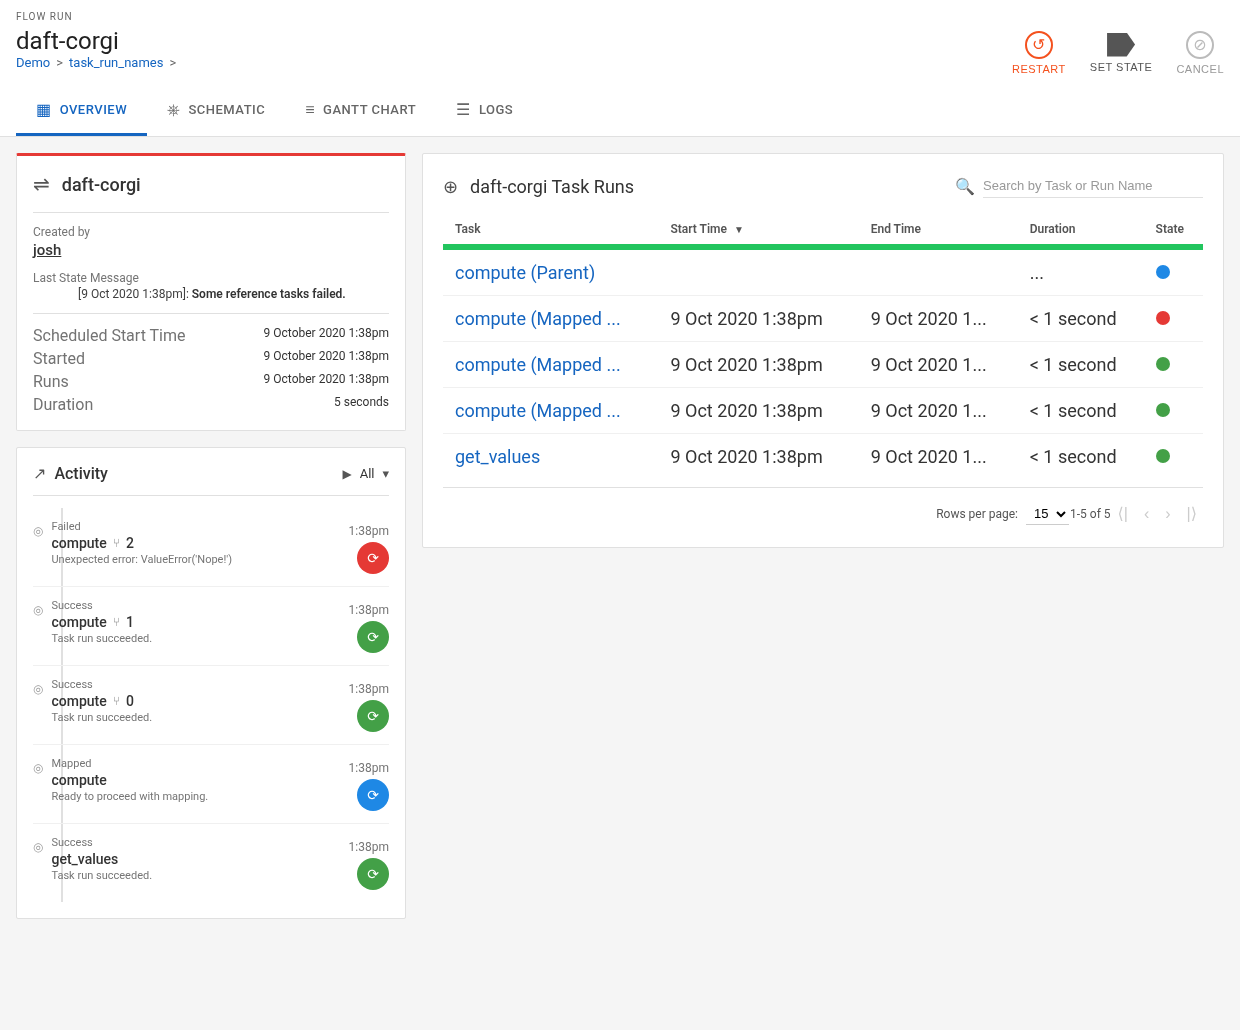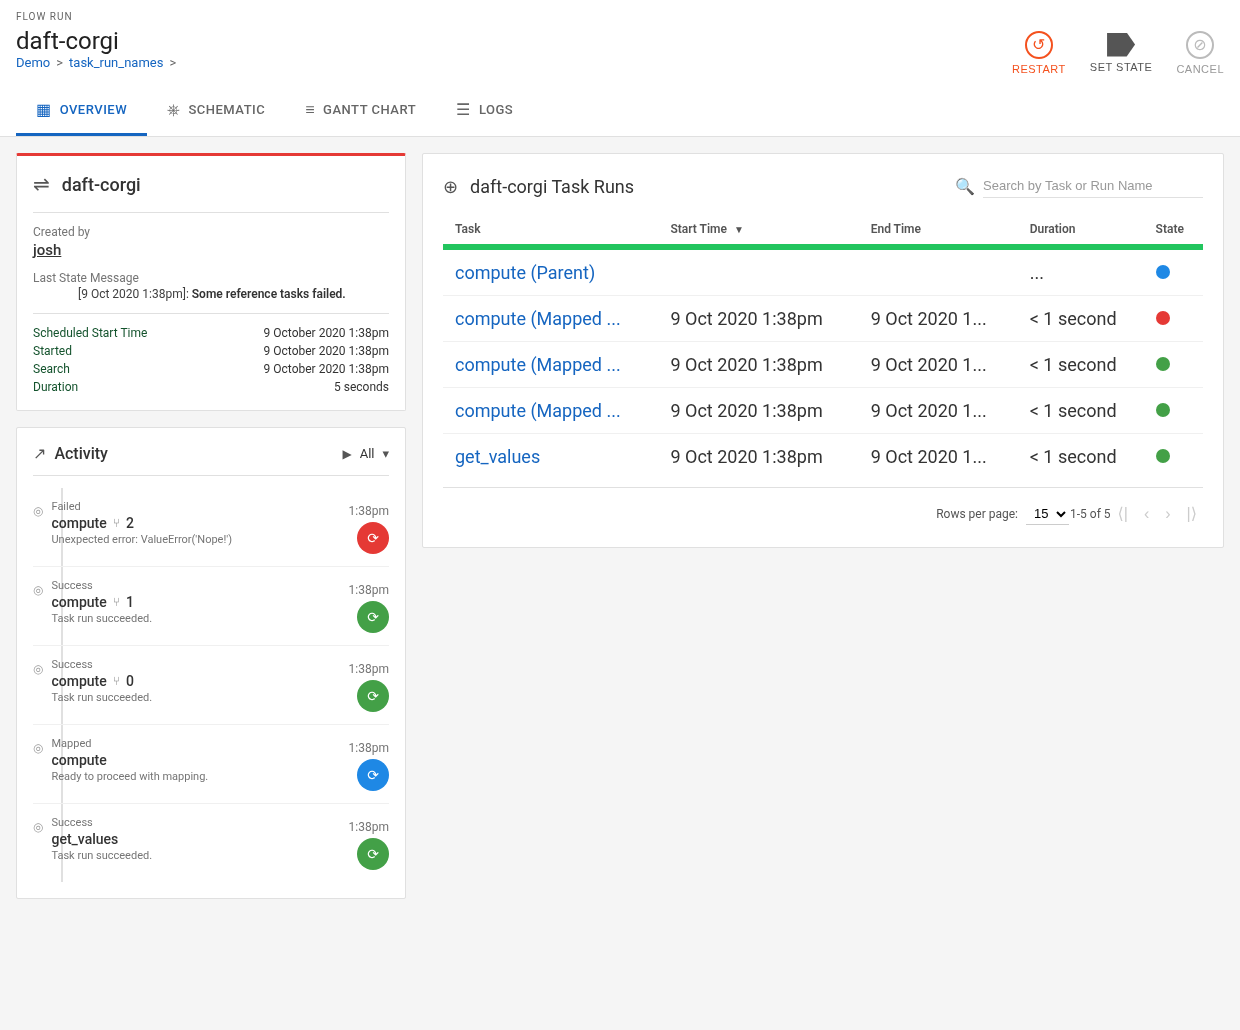--- a/index.html
+++ b/index.html
@@ -39,21 +39,21 @@
     .flow-icon { font-size: 20px; color: #555; }
     .flow-name { font-size: 18px; font-weight: 500; }
     .meta-section { margin-bottom: 12px; }
     .meta-section-label { font-size: 12px; color: #757575; margin-bottom: 2px; }
     .meta-section-value { font-size: 15px; font-weight: 500; text-decoration: underline; }
     .state-message { font-size: 12px; margin-bottom: 12px; color: #333; }
     .state-message .time { color: #404040; margin-left: 45px; }
     .state-message .message { font-weight: 600; }
     .divider { height: 1px; background: #e0e0e0; margin: 12px 0; }
     .scheduled-grid { display: grid; grid-template-columns: 1fr 1fr; gap: 4px; }
-    .sched-label { font-size: 12px; color: #14532d; }
+    .sched-label { font-size: 16px; color: #737373; }
     .sched-value { font-size: 12px; text-align: right; }
 
     
     .activity-card { padding: 16px; flex: 1; }
     .activity-header { display: flex; align-items: center; justify-content: space-between; margin-bottom: 12px; }
     .activity-title { display: flex; align-items: center; gap: 8px; font-size: 16px; font-weight: 500; }
     .activity-title-icon { font-size: 16px; color: #555; }
     .activity-filter { display: flex; align-items: center; gap: 8px; }
     .filter-dropdown { color: #555; cursor: pointer; }
 
@@ -179,21 +179,21 @@
           <span class="time">[9 Oct 2020 1:38pm]:</span>
           <span class="message">Some reference tasks failed.</span>
         </div>
       </div>
       <div class="divider"></div>
       <div class="scheduled-grid">
         <span class="sched-label">Scheduled Start Time</span>
         <span class="sched-value">9 October 2020 1:38pm</span>
         <span class="sched-label">Started</span>
         <span class="sched-value">9 October 2020 1:38pm</span>
-        <span class="sched-label">Search</span>
+        <span class="sched-label">Runs</span>
         <span class="sched-value">9 October 2020 1:38pm</span>
         <span class="sched-label">Duration</span>
         <span class="sched-value">5 seconds</span>
       </div>
     </div>
 
     <div class="card activity-card">
       <div class="activity-header">
         <div class="activity-title">
           <span class="activity-title-icon">↗</span>

